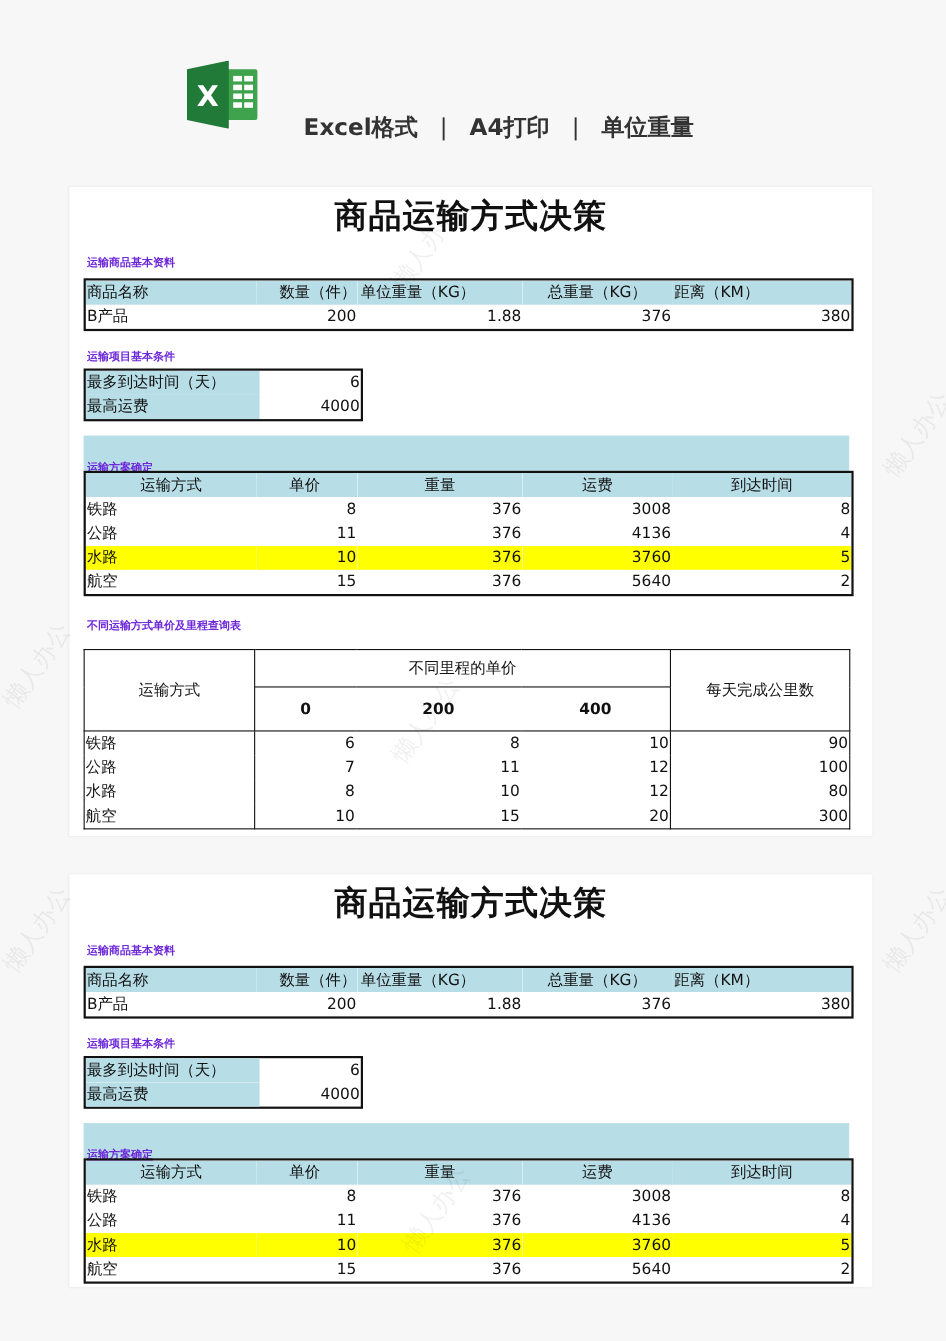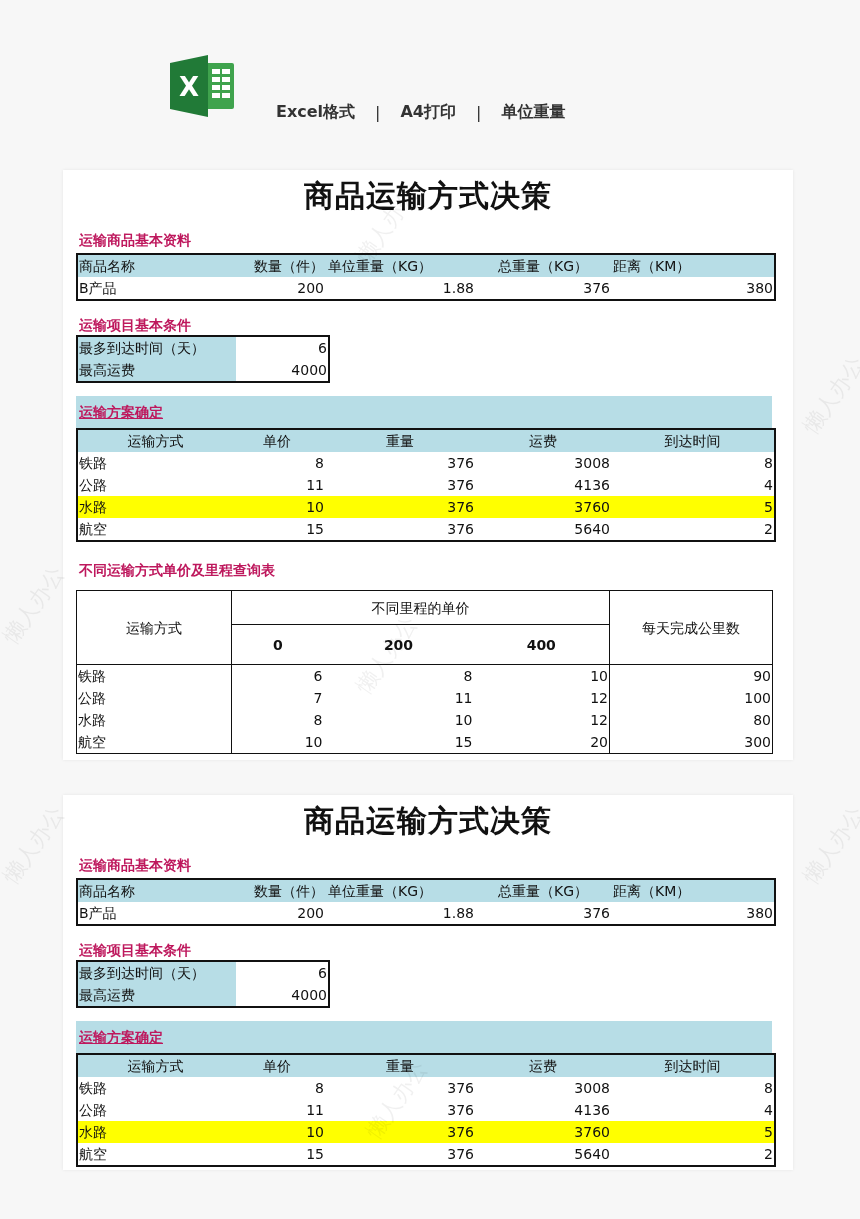--- a/index.html
+++ b/index.html
@@ -13,60 +13,60 @@
     
     .hero { position: absolute; left: 0; top: 0; width: 860px; height: 160px; }
     .xl-icon { position: absolute; left: 170px; top: 55px; width: 66px; height: 62px; }
     .hero-title {
       position: absolute; left: 276px; top: 54px;
       font-size: 28px; font-weight: bold; color: #2e8b3e; letter-spacing: 1px;
       white-space: nowrap;
     }
     .hero-sub {
       position: absolute; left: 276px; top: 102px;
-      font-size: 16px; font-weight: bold; color: #333; white-space: nowrap;
+      font-size: 21px; font-weight: bold; color: #333; white-space: nowrap;
       display: flex; align-items: center;
     }
     .hero-sub .sep { margin: 0 20px; font-weight: normal; color: #333; }
 
     
     .sheet {
       position: absolute; left: 63px; width: 730px;
       background: #fff;
       box-shadow: 0 0 3px rgba(0,0,0,0.08);
     }
     .sheet.s1 { top: 170px; height: 590px; }
     .sheet.s2 { top: 795px; height: 375px; overflow: hidden; }
 
     .sheet-title {
       position: absolute; left: 0; width: 786px; text-align: center;
       font-size: 30px; font-weight: bold; letter-spacing: 1px; color: #111;
       top: 6px;
     }
     .sec-label {
-      position: absolute; left: 16px; font-size: 14px; font-weight: bold; color: #be185d;
+      position: absolute; left: 16px; font-size: 10px; font-weight: bold; color: #6d28d9;
       white-space: nowrap;
     }
 
     table { border-collapse: collapse; font-size: 14px; table-layout: fixed; }
     td, th { padding: 0 1px; height: 22px; line-height: 22px; font-weight: normal; white-space: nowrap; overflow: hidden; }
     .r { text-align: right; }
     .c { text-align: center; }
     .l { text-align: left; }
     .blue { background: #b7dde6; }
     .yellow { background: #ffff00; }
     .box { position: absolute; left: 13px; border: 2px solid #111; }
 
     
     .t-basic { width: 696px; padding-left: 35px; }
     
     .t-cond { width: 250px; }
     
     .plan-band { position: absolute; left: 13px; width: 696px; height: 32px; background: #b7dde6; }
-    .plan-band .sec-label { left: 3px; top: 8px; text-decoration: underline; }
+    .plan-band .sec-label { left: 3px; top: 22px; text-decoration: underline; }
     .t-plan { width: 696px; }
 
     
     .t-look { width: 696px; }
     .t-look td, .t-look th { border: 1.5px solid #111; }
     .t-look .nb td { border-top: none; border-bottom: none; }
 
     .watermark {
       position: absolute; font-size: 22px; color: rgba(0,0,0,0.06);
       transform: rotate(-55deg); white-space: nowrap; pointer-events: none;

